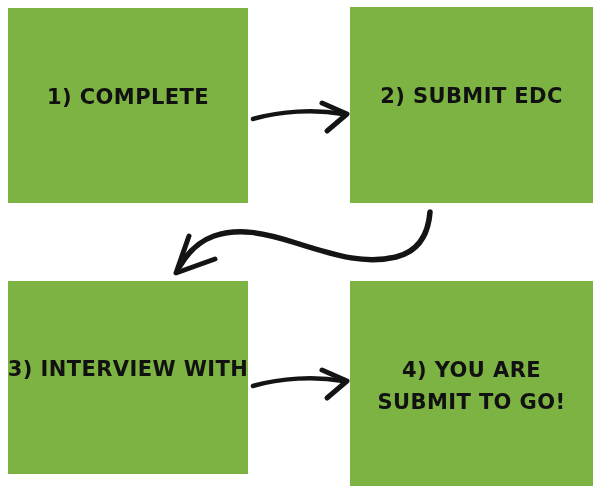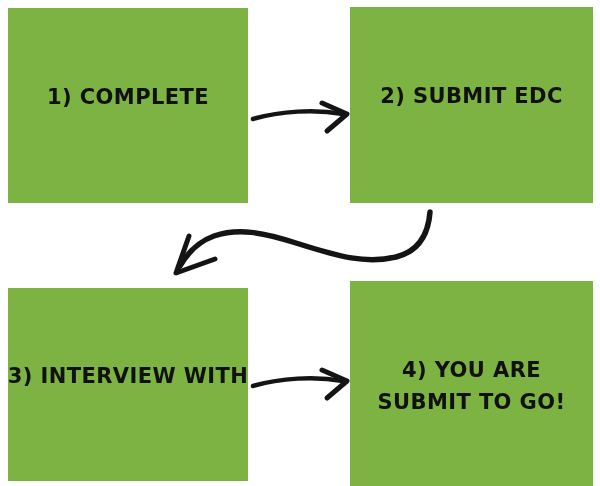--- a/index.html
+++ b/index.html
@@ -29,21 +29,21 @@
   .flow-box .line {
     color: var(--text-black, #111111);
     font-weight: bold;
     font-size: 21px;
     line-height: 32px;
     letter-spacing: 0.4px;
     white-space: nowrap;
   }
   #box1 { left: 8px;   top: 8px;   width: 240px; height: 195px; }
   #box2 { left: 350px; top: 7px;   width: 243px; height: 196px; }
-  #box3 { left: 8px;   top: 288px; width: 240px; height: 193px; }
+  #box3 { left: 8px;   top: 281px; width: 240px; height: 193px; }
   #box4 { left: 350px; top: 281px; width: 243px; height: 228px; }
   .arrow-layer {
     position: absolute;
     left: 0; top: 0;
     width: 600px; height: 486px;
     pointer-events: none;
   }
   .arrow-path {
     fill: none;
     stroke: var(--arrow-black, #141414);

